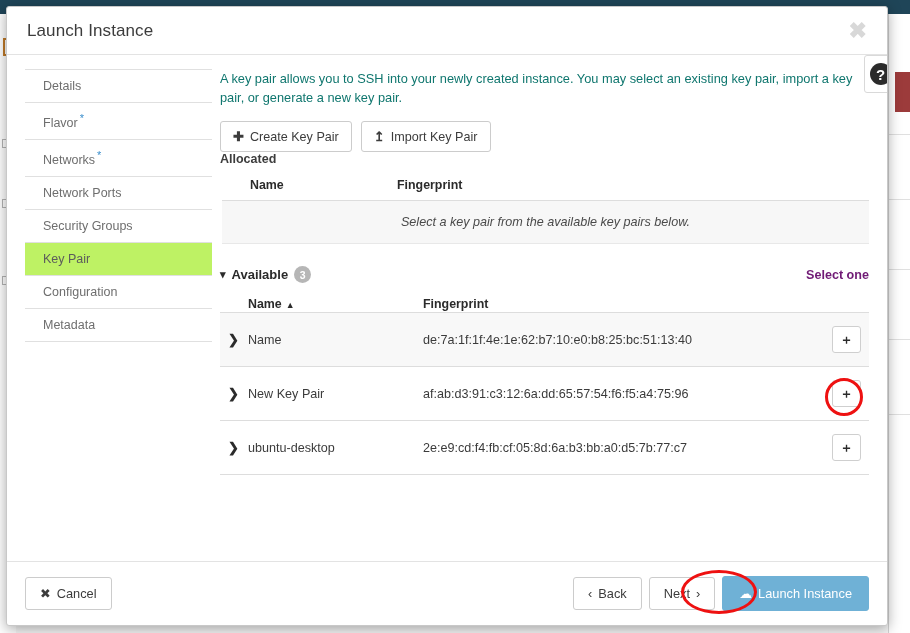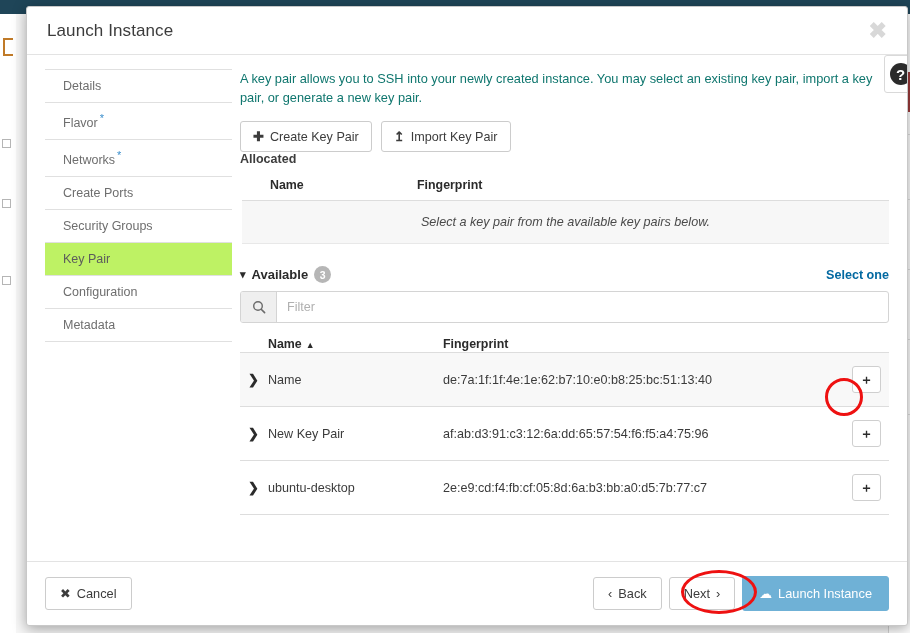--- a/index.html
+++ b/index.html
@@ -37,21 +37,21 @@
     border: 1px solid #b5b5b5; background: #fff;
   }
   .bg-strip-left .orange {
     position: absolute; left: 3px; top: 24px; width: 10px; height: 18px;
     border: 2px solid #c07a28; border-right: none;
   }
 
   
   .modal {
     position: absolute;
-    left: 26px; top: 6px;
+    left: 6px; top: 6px;
     width: 882px; height: 620px;
     background: #ffffff;
     border: 1px solid #c8c8c8;
     border-radius: 3px;
     box-shadow: 0 3px 14px rgba(0,0,0,0.35);
     display: flex; flex-direction: column;
   }
   .modal-header {
     height: 48px;
     border-bottom: 1px solid #e3e3e3;
@@ -148,21 +148,21 @@
     display: inline-flex; align-items: center; gap: 6px;
     font-size: 13px; font-weight: bold; color: #2b2b2b; cursor: pointer;
   }
   .chev-down { font-size: 11px; color: #2b2b2b; }
   .badge {
     display: inline-flex; align-items: center; justify-content: center;
     min-width: 17px; height: 17px; padding: 0 4px;
     border-radius: 9px; background: #b6b6b6; color: #ffffff;
     font-size: 10.5px; font-weight: bold;
   }
-  .select-one { margin-left: auto; font-size: 12.6px; font-weight: bold; color: #0369a1; }
+  .select-one { margin-left: auto; font-size: 12.6px; font-weight: bold; color: #701a75; }
 
   .filter-bar {
     margin-top: 8px;
     display: flex; align-items: stretch;
     border: 1px solid #d4d4d4; border-radius: 3px;
     height: 32px; background: #fff;
   }
   .filter-icon {
     width: 36px; display: flex; align-items: center; justify-content: center;
     background: #efefef; border-right: 1px solid #d4d4d4;
@@ -279,21 +279,21 @@
       <div class="nav-item">
         <span>Details</span>
       </div>
       <div class="nav-item">
         <span>Flavor</span><span class="req-star">*</span>
       </div>
       <div class="nav-item">
         <span>Networks</span><span class="req-star">*</span>
       </div>
       <div class="nav-item">
-        <span>Create Ports</span>
+        <span>Network Ports</span>
       </div>
       <div class="nav-item">
         <span>Security Groups</span>
       </div>
       <div class="nav-item active">
         <span>Key Pair</span>
       </div>
       <div class="nav-item">
         <span>Configuration</span>
       </div>
@@ -347,29 +347,20 @@
 
       <div class="avail-header">
         <div class="avail-toggle">
           <span class="chev-down">▾</span>
           <span>Available</span>
           <span class="badge">3</span>
         </div>
         <div class="select-one">Select one</div>
       </div>
 
-      <div class="filter-bar">
-        <div class="filter-icon">
-          <svg width="14" height="14" viewBox="0 0 14 14" aria-hidden="true">
-            <circle cx="6" cy="6" r="4.3" fill="none" stroke="#6b6b6b" stroke-width="1.4"></circle>
-            <line x1="9.2" y1="9.2" x2="12.6" y2="12.6" stroke="#6b6b6b" stroke-width="1.6" stroke-linecap="round"></line>
-          </svg>
-        </div>
-        <input class="filter-input" type="text" placeholder="Filter" style="">
-      </div>
 
       <table class="kp avail-table">
         <colgroup>
           <col class="col-exp">
             <col class="col-name">
             <col class="col-fp">
             <col class="col-act">
         </colgroup>
         <thead>
           <tr>

